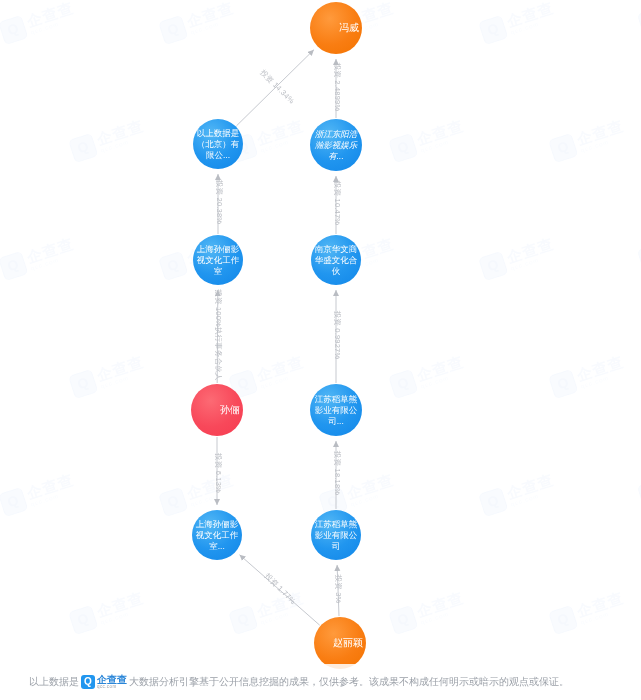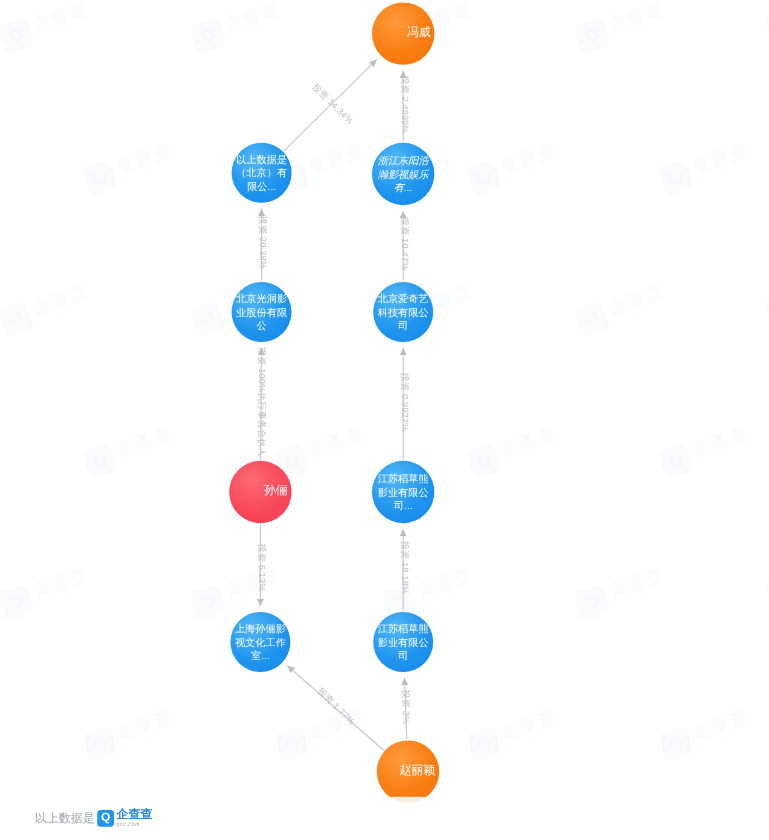--- a/index.html
+++ b/index.html
@@ -388,24 +388,24 @@
       <div class="node person" style="left: 310px; top: 2px; width: 52px; height: 52px;">
         <span class="node-label">冯威</span>
       </div>
       <div class="node company" style="left: 193px; top: 119px; width: 50px; height: 50px;">
         <span class="node-label">以上数据是（北京）有限公...</span>
       </div>
       <div class="node company" style="left: 310px; top: 119px; width: 52px; height: 52px; font-style: italic;">
         <span class="node-label">浙江东阳浩瀚影视娱乐有...</span>
       </div>
       <div class="node company" style="left: 193px; top: 235px; width: 50px; height: 50px;">
-        <span class="node-label">北京光洞影业股份有限公</span>
+        <span class="node-label">上海孙俪影视文化工作室</span>
       </div>
       <div class="node company" style="left: 311px; top: 235px; width: 50px; height: 50px;">
-        <span class="node-label">北京爱奇艺科技有限公司</span>
+        <span class="node-label">南京华文商华盛文化合伙</span>
       </div>
       <div class="node focus" style="left: 191px; top: 384px; width: 52px; height: 52px;">
         <span class="node-label">孙俪</span>
       </div>
       <div class="node company" style="left: 310px; top: 384px; width: 52px; height: 52px;">
         <span class="node-label">江苏稻草熊影业有限公司...</span>
       </div>
       <div class="node company" style="left: 192px; top: 510px; width: 50px; height: 50px;">
         <span class="node-label">上海孙俪影视文化工作室...</span>
       </div>
@@ -433,14 +433,15 @@
 <div id="footer-bar">
   <div id="footer-inner">
     <span class="footer-text">以上数据是</span>
     <span id="footer-logo">
       <span id="footer-logo-mark">Q</span>
       <span id="footer-logo-text">
         <b>企查查</b>
         <i>qcc.com</i>
       </span>
     </span>
+    <span class="footer-text">大数据分析引擎基于公开信息挖掘的成果，仅供参考。该成果不构成任何明示或暗示的观点或保证。</span>
   </div>
 </div>
 
 </body></html>

